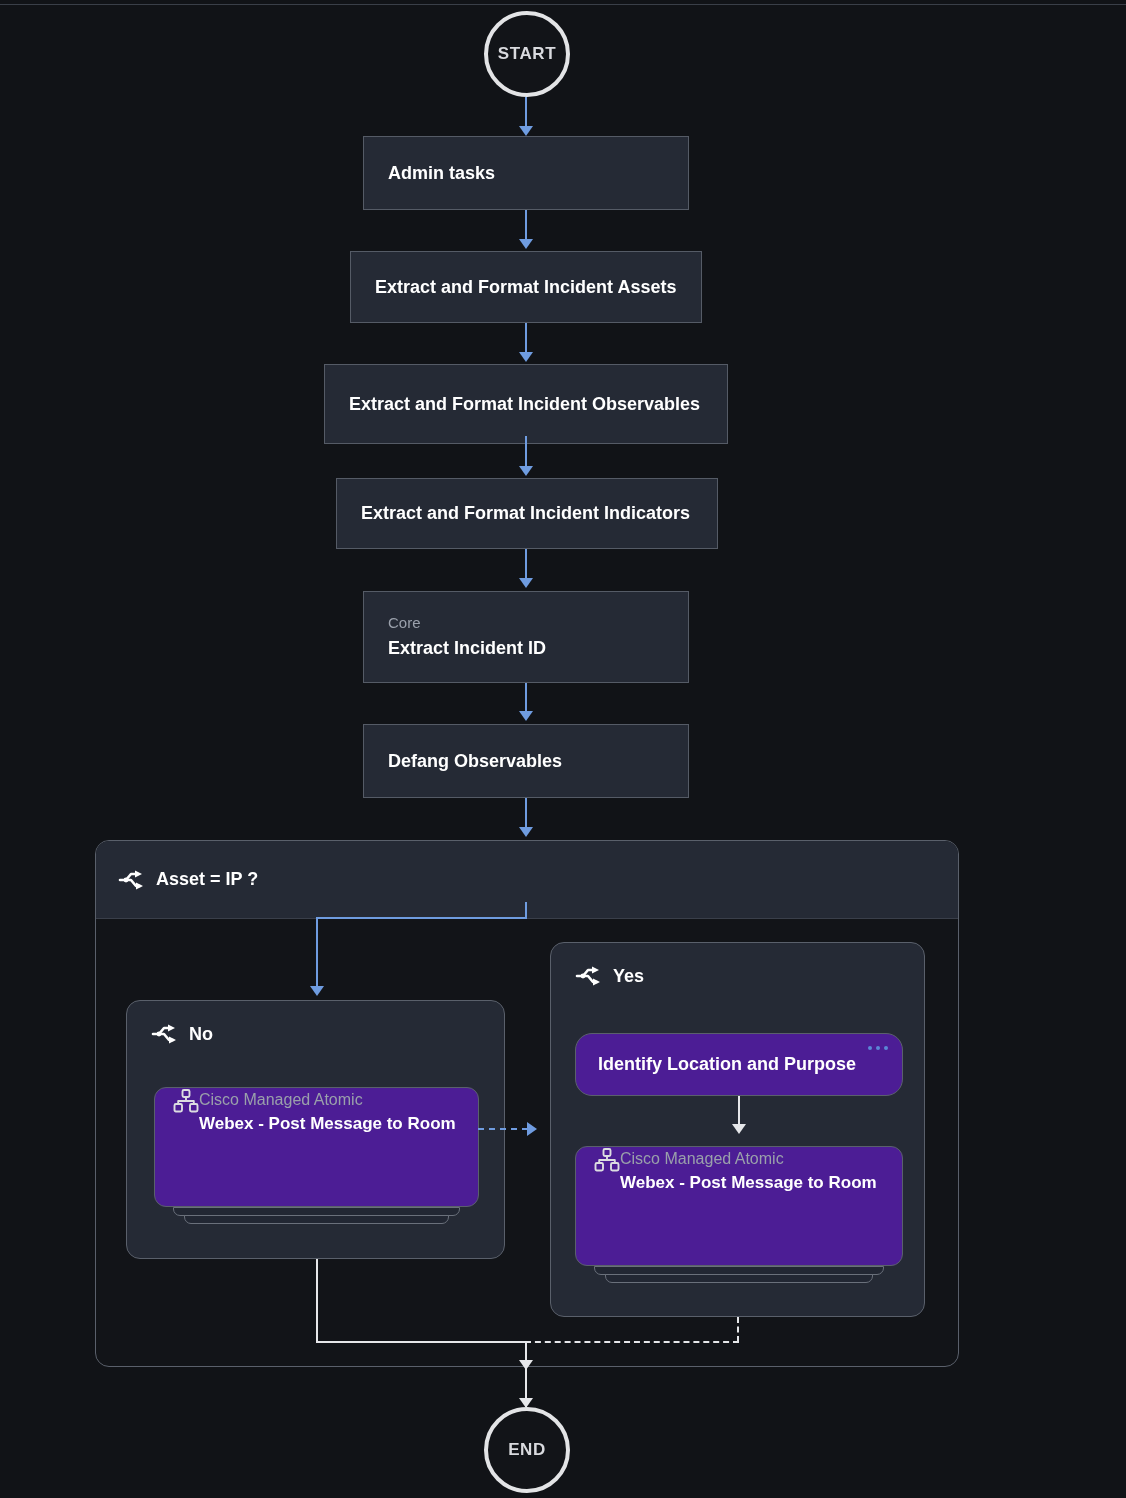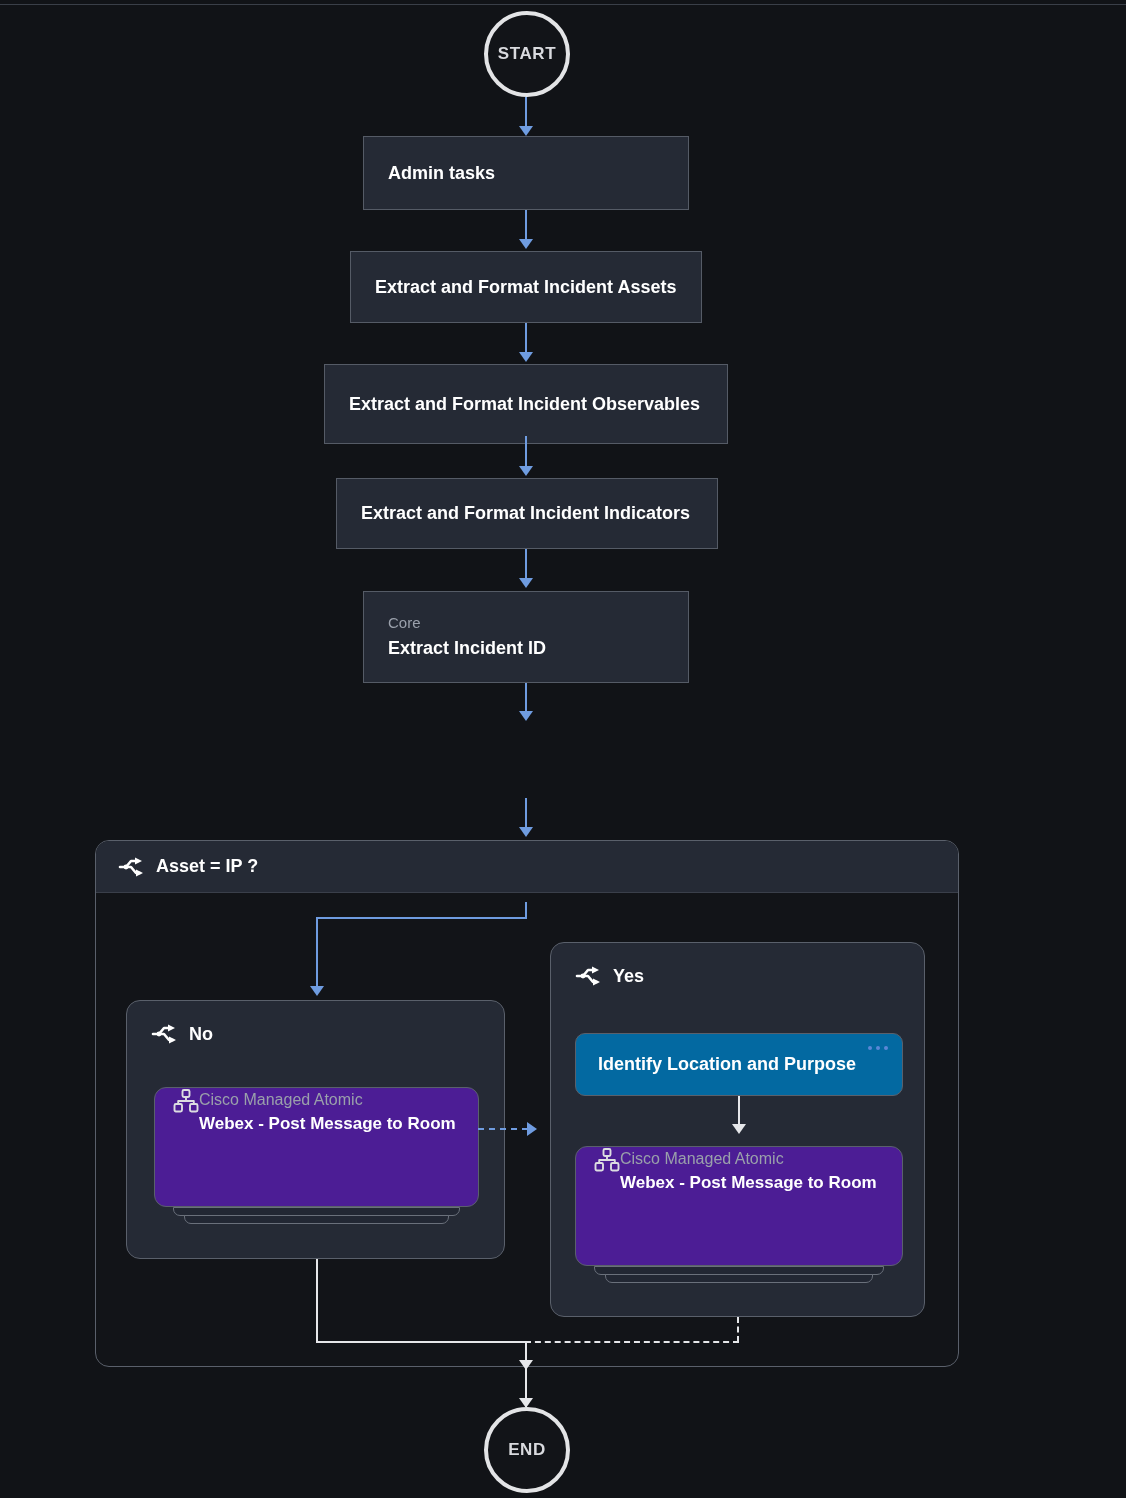--- a/index.html
+++ b/index.html
@@ -70,21 +70,21 @@
 
   
   .branch-box {
     position: absolute;
     background: #121418;
     border: 1px solid #5a606b;
     border-radius: 14px;
     overflow: hidden;
   }
   .branch-header {
-    height: 52px;
+    height: 78px;
     background: #252a35;
     display: flex;
     align-items: center;
     padding-left: 22px;
     gap: 12px;
     border-bottom: 1px solid #3a3f4a;
   }
   .branch-header-label {
     font-size: 18px;
     font-weight: bold;
@@ -138,23 +138,23 @@
     position: absolute;
     height: 9px;
     border: 1px solid #6a707b;
     border-radius: 0 0 7px 7px;
     background: #222733;
   }
 
   
   .plain-card {
     position: absolute;
-    background: #0369a1;
+    background: #4c1d95;
     border: 1px solid #5a606b;
-    border-radius: 10px;
+    border-radius: 17px;
     display: flex;
     align-items: center;
     padding: 0 22px;
   }
   .plain-card-title {
     font-size: 18px;
     font-weight: bold;
     color: #ffffff;
   }
   .dots {
@@ -253,20 +253,23 @@
   <div class="arrow arrow-blue" style="left:519px; top:578px;"></div>
 
   <div class="node" style="left:363px; top:591px; width:326px; height:92px;">
     <div class="node-sub">Core</div>
     <div class="node-title">Extract Incident ID</div>
   </div>
 
   <div class="ln ln-v blue" style="left:525px; top:683px; height:33px;"></div>
   <div class="arrow arrow-blue" style="left:519px; top:711px;"></div>
 
+  <div class="node" style="left:363px; top:724px; width:326px; height:74px;">
+    <div class="node-title">Defang Observables</div>
+  </div>
 
   <div class="ln ln-v blue" style="left:525px; top:798px; height:34px;"></div>
   <div class="arrow arrow-blue" style="left:519px; top:827px;"></div>
 
   <div class="branch-box" style="left:95px; top:840px; width:864px; height:527px;">
 
     <div class="branch-header">
       <svg class="icon" width="26" height="22" viewBox="0 0 26 22">
         <path d="M2 11 h6 l5 -6 h5" stroke="#ffffff" stroke-width="2.6" fill="none" stroke-linecap="round" stroke-linejoin="round"></path>
         <path d="M8 11 h5 l5 6 h4" stroke="#ffffff" stroke-width="2.6" fill="none" stroke-linecap="round" stroke-linejoin="round"></path>

